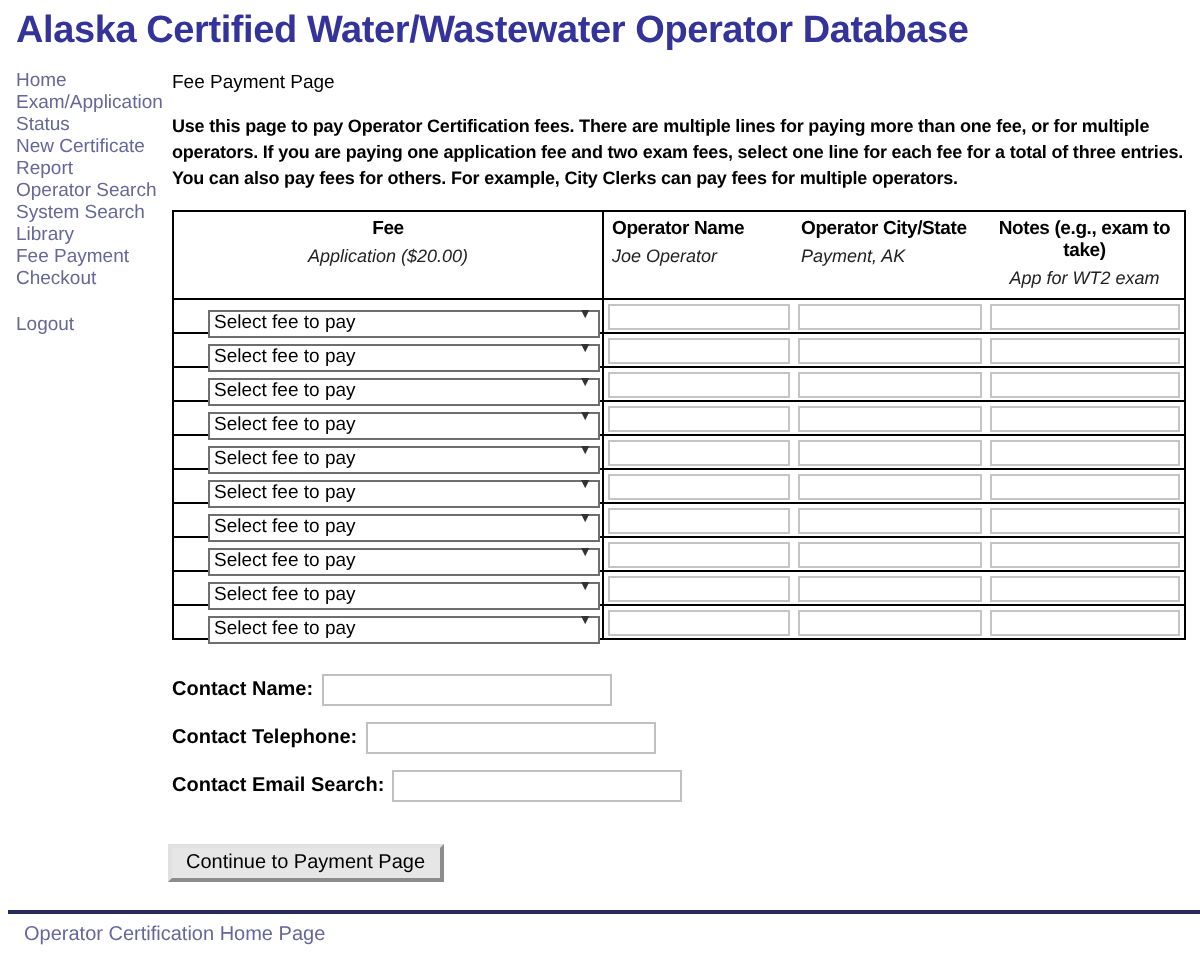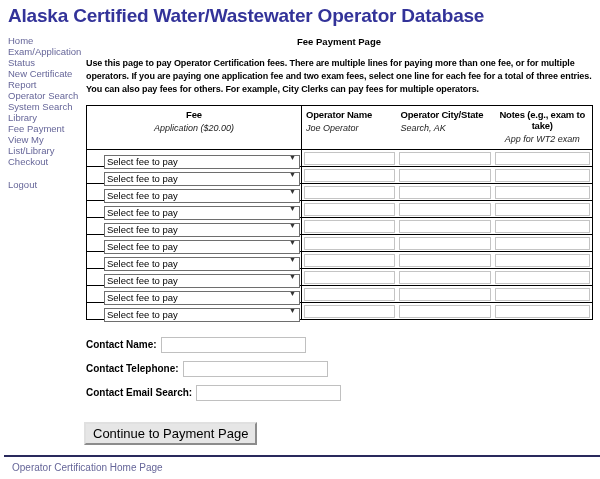--- a/index.html
+++ b/index.html
@@ -28,21 +28,21 @@
   }
   .sidebar a {
     display: block;
     color: #666699;
     text-decoration: none;
     white-space: pre-line;
     cursor: pointer;
   }
   .sidebar a.gap-before { margin-top: 12px; }
   .main { flex: 0 0 506px; max-width: 506px; }
-  .page-heading { font-size: 9.5px; font-weight: bold; margin: 1px 0 10px 0; text-align: center; }
+  .page-heading { font-size: 9.5px; font-weight: normal; margin: 1px 0 10px 0; }
   .instructions {
     font-size: 9px;
     font-weight: bold;
     line-height: 13px;
     letter-spacing: -0.1px;
     margin: 0 0 9px 0;
     width: 506px;
   }
   table.fee-table {
     border-collapse: collapse;
@@ -104,21 +104,21 @@
     font-family: "Liberation Sans", sans-serif;
     font-size: 10px;
     font-weight: normal;
     padding: 0 2px;
     vertical-align: middle;
     margin-left: 4px;
   }
   .continue-btn {
     margin: 21px 0 0 -2px;
     font-family: "Liberation Sans", sans-serif;
-    font-size: 13px;
+    font-size: 10px;
     color: #000;
     background: #e6e6e6;
     border: 2px outset #e0e0e0;
     padding: 2px 7px;
     cursor: pointer;
     text-align: center;
   }
   .footer { position: absolute; left: 4px; top: 455px; width: 600px; }
   .footer .rule { width: 100%; height: 2px; background: #29295c; }
   .footer a {
@@ -139,22 +139,20 @@
   <nav class="sidebar">
       <a>Home</a>
       <a>Exam/Application
 Status</a>
       <a>New Certificate
 Report</a>
       <a>Operator Search</a>
       <a>System Search</a>
       <a>Library</a>
       <a>Fee Payment</a>
-      <a>View My
-List/Library</a>
       <a>Checkout</a>
       <a class="gap-before">Logout</a>
     </nav>
 
   <div class="main">
     <div class="page-heading">Fee Payment Page</div>
     <div class="instructions">Use this page to pay Operator Certification fees. There are multiple lines for paying more than one fee, or for multiple operators. If you are paying one application fee and two exam fees, select one line for each fee for a total of three entries. You can also pay fees for others. For example, City Clerks can pay fees for multiple operators.</div>
 
     <table class="fee-table">
       <colgroup>
@@ -168,21 +166,21 @@
           <th class="th-fee">
             <div class="hdr">Fee</div>
             <div class="ex">Application ($20.00)</div>
           </th>
           <th class="th-name">
             <div class="hdr">Operator Name</div>
             <div class="ex">Joe Operator</div>
           </th>
           <th class="th-city">
             <div class="hdr">Operator City/State</div>
-            <div class="ex">Search, AK</div>
+            <div class="ex">Payment, AK</div>
           </th>
           <th class="th-notes">
             <div class="hdr">Notes (e.g., exam to take)</div>
             <div class="ex">App for WT2 exam</div>
           </th>
         </tr>
       </thead>
       <tbody>
       <tr>
         <td class="c-fee">

